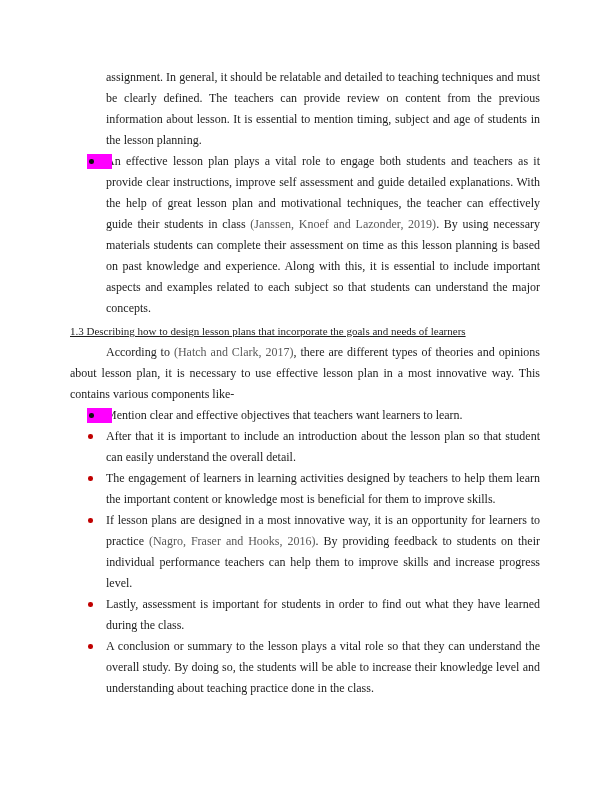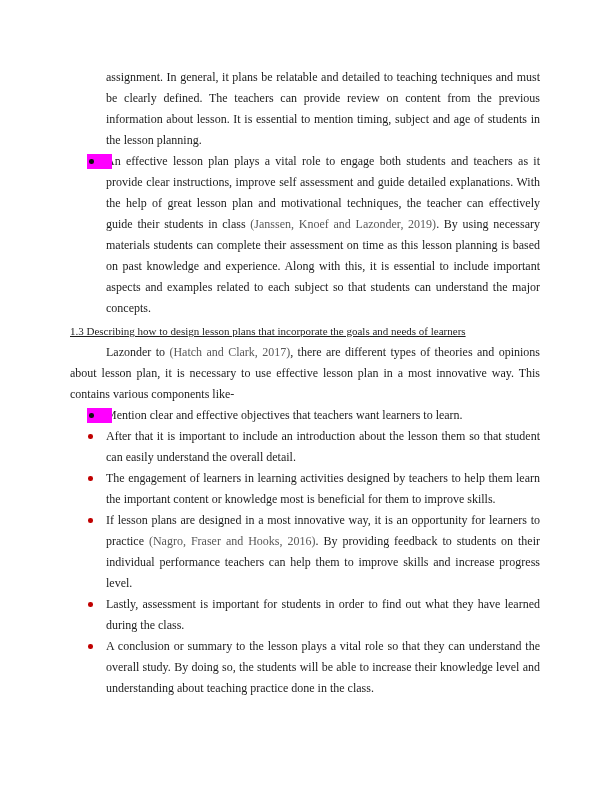--- a/index.html
+++ b/index.html
@@ -75,39 +75,39 @@
     background: #101010;
   }
   .citation { color: var(--citation); }
 </style>
 </head>
 <body>
 
 <div class="page">
   <div class="content">
 
-    <p class="para cont">assignment. In general, it plans be relatable and detailed to teaching techniques and must be clearly defined. The teachers can provide review on content from the previous information about lesson. It is essential to mention timing, subject and age of students in the lesson planning.</p>
+    <p class="para cont">assignment. In general, it should be relatable and detailed to teaching techniques and must be clearly defined. The teachers can provide review on content from the previous information about lesson. It is essential to mention timing, subject and age of students in the lesson planning.</p>
 
     <div class="bullet-item">
       <span class="bullet-marker hl"></span>
       <p class="btext"><span>An effective lesson plan plays a vital role to engage both students and teachers as it provide clear instructions, improve self assessment and guide detailed explanations. With the help of great lesson plan and motivational techniques, the teacher can effectively guide their students in class </span><span class="citation">(Janssen, Knoef and Lazonder, 2019)</span><span>. By using necessary materials students can complete their assessment on time as this lesson planning is based on past knowledge and experience. Along with this, it is essential to include important aspects and examples related to each subject so that students can understand the major concepts.</span></p>
     </div>
 
     <h2 class="heading">1.3 Describing how to design lesson plans that incorporate the goals and needs of learners</h2>
 
-    <p class="para first-indent"><span>Lazonder to </span><span class="citation">(Hatch and Clark, 2017)</span><span>, there are different types of theories and opinions about lesson plan, it is necessary to use effective lesson plan in a most innovative way. This contains various components like-</span></p>
+    <p class="para first-indent"><span>According to </span><span class="citation">(Hatch and Clark, 2017)</span><span>, there are different types of theories and opinions about lesson plan, it is necessary to use effective lesson plan in a most innovative way. This contains various components like-</span></p>
 
     <div class="bullet-item">
       <span class="bullet-marker hl"></span>
       <p class="btext"><span>Mention clear and effective objectives that teachers want learners to learn.</span></p>
     </div>
 
     <div class="bullet-item">
       <span class="bullet-marker"></span>
-      <p class="btext"><span>After that it is important to include an introduction about the lesson them so that student can easily understand the overall detail.</span></p>
+      <p class="btext"><span>After that it is important to include an introduction about the lesson plan so that student can easily understand the overall detail.</span></p>
     </div>
 
     <div class="bullet-item">
       <span class="bullet-marker"></span>
       <p class="btext"><span>The engagement of learners in learning activities designed by teachers to help them learn the important content or knowledge most is beneficial for them to improve skills.</span></p>
     </div>
 
     <div class="bullet-item">
       <span class="bullet-marker"></span>
       <p class="btext"><span>If lesson plans are designed in a most innovative way, it is an opportunity for learners to practice </span><span class="citation">(Nagro, Fraser and Hooks, 2016)</span><span>. By providing feedback to students on their individual performance teachers can help them to improve skills and increase progress level.</span></p>

